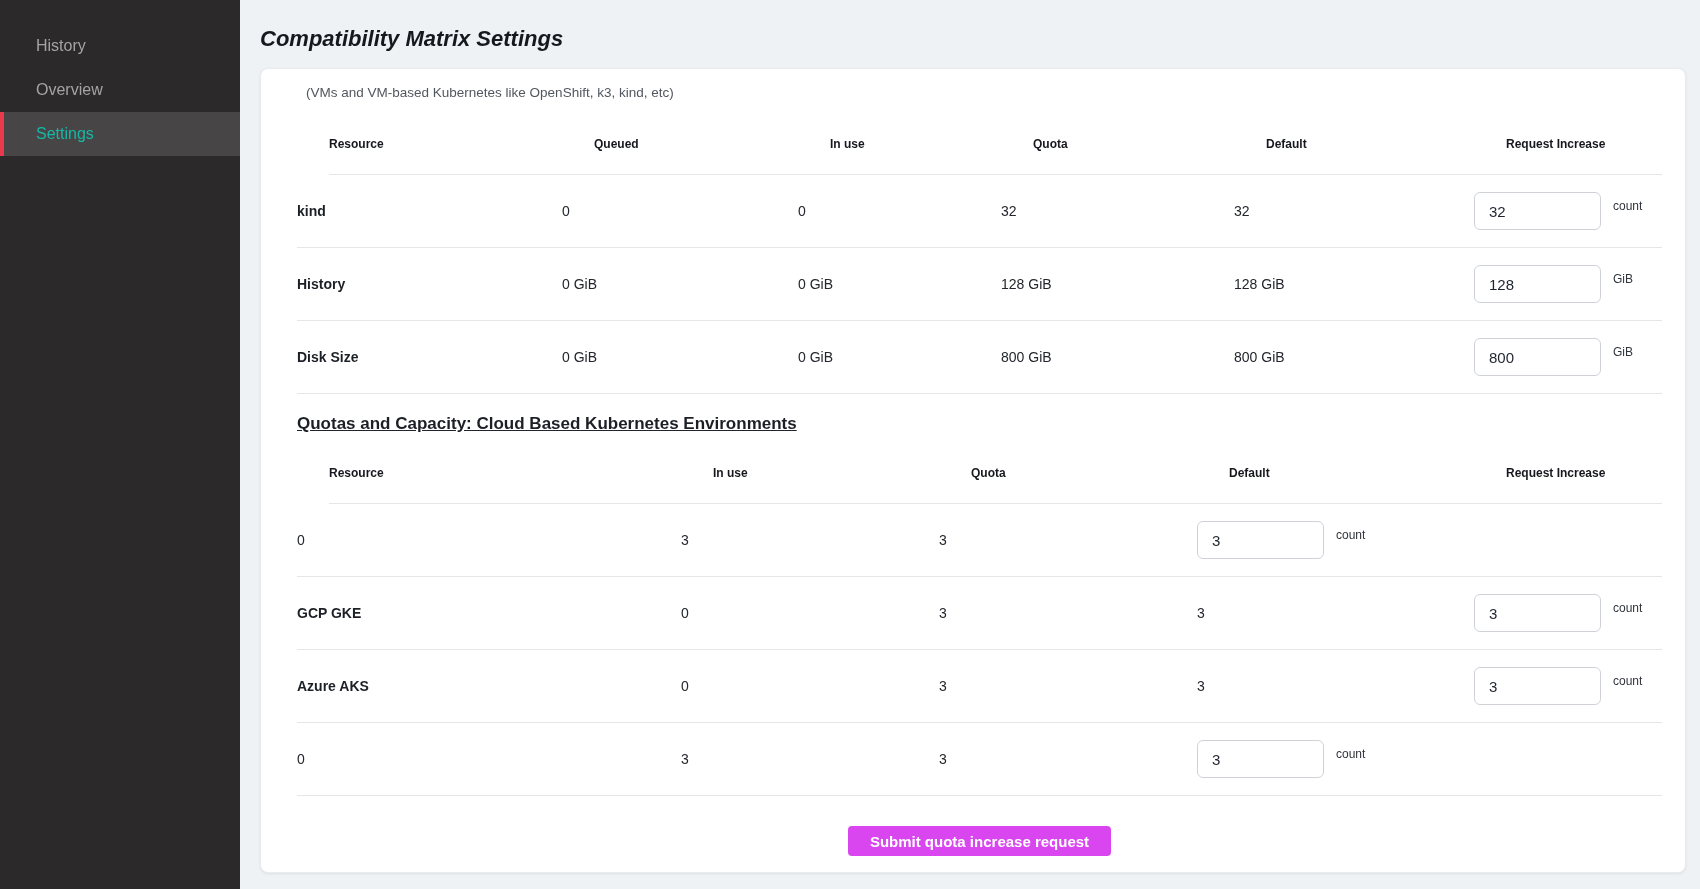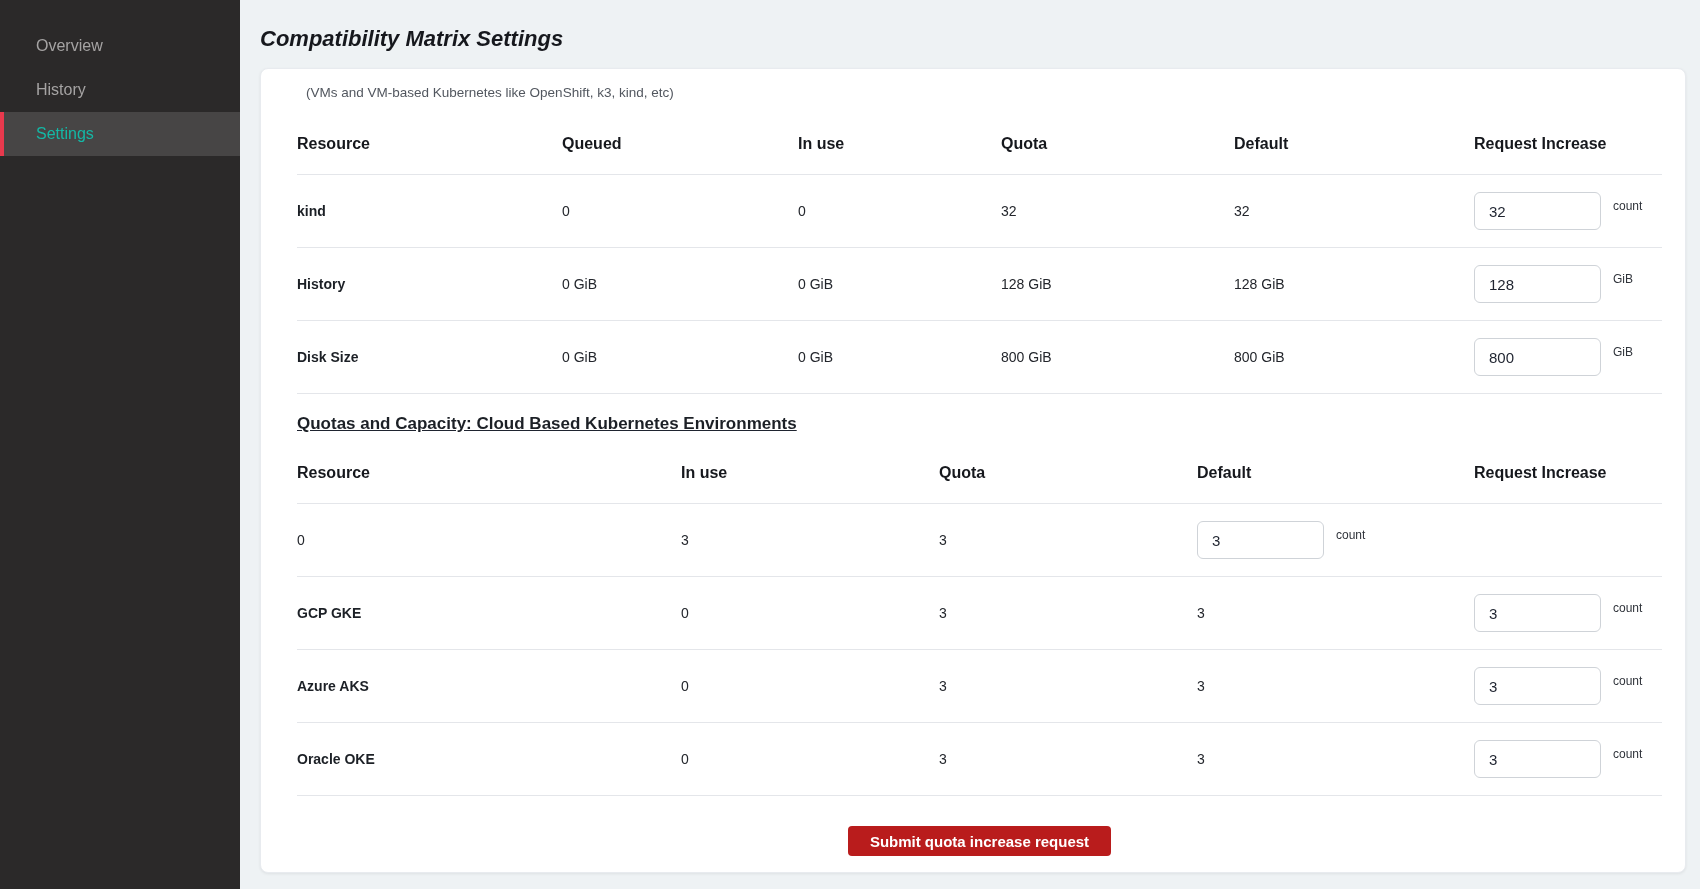--- a/index.html
+++ b/index.html
@@ -53,21 +53,21 @@
     padding: 0 23px 16px 36px;
     width: 1426px;
   }
 
   .section-head { margin-top: 16px; height: 28px; display: flex; align-items: baseline; }
   .section-head.second { margin-top: 20px; text-decoration: underline; }
   .sec-title { font-size: 17px; font-weight: 700; color: #1c2026; }
   .sec-sub { font-size: 13.5px; color: #52575f; margin-left: 9px; }
 
   .thead, .trow { display: grid; align-items: center; border-bottom: 1px solid #e4e6ea; }
-  .thead { height: 62px; font-size: 16px; font-weight: 700; color: #16181d; }
+  .thead { height: 62px; font-size: 12px; font-weight: 700; color: #16181d; margin-left: 32px; }
   .trow { height: 73px; font-size: 14px; color: #23262c; }
 
   .t1 { grid-template-columns: 265px 236px 203px 233px 240px 1fr; }
   .t2 { grid-template-columns: 384px 258px 258px 277px 1fr; }
 
   .res { font-weight: 700; color: #1c2026; }
 
   .req { display: flex; align-items: center; }
   .req-input {
     width: 127px;
@@ -87,39 +87,39 @@
     color: #30343b;
     position: relative;
     top: -5px;
   }
 
   .submit-row { display: flex; justify-content: center; }
   .submit-btn {
     margin-top: 30px;
     height: 30px;
     padding: 0 22px;
-    background: #b91c1c;
+    background: #d946ef;
     color: #ffffff;
     font-family: "Liberation Sans", sans-serif;
     font-size: 15px;
     font-weight: 700;
     border: none;
     border-radius: 4px;
     cursor: pointer;
   }
 </style>
 </head>
 <body>
 
 <div class="app">
 
   <aside class="sidebar">
     <nav>
+      <div class="nav-item">History</div>
       <div class="nav-item">Overview</div>
-      <div class="nav-item">History</div>
       <div class="nav-item active">Settings</div>
     </nav>
   </aside>
 
   <main class="main">
     <h1 class="page-title">Compatibility Matrix Settings</h1>
 
     <section class="card">
 
       <div class="section-head">
@@ -209,21 +209,20 @@
         <div>0</div>
         <div>3</div>
         <div>3</div>
         <div class="req">
           <input type="text" class="req-input" value="3" style="">
           <span class="unit">count</span>
         </div>
       </div>
 
       <div class="trow t2">
-        <div class="res">Oracle OKE</div>
         <div>0</div>
         <div>3</div>
         <div>3</div>
         <div class="req">
           <input type="text" class="req-input" value="3" style="">
           <span class="unit">count</span>
         </div>
       </div>
 
       <div class="submit-row">

